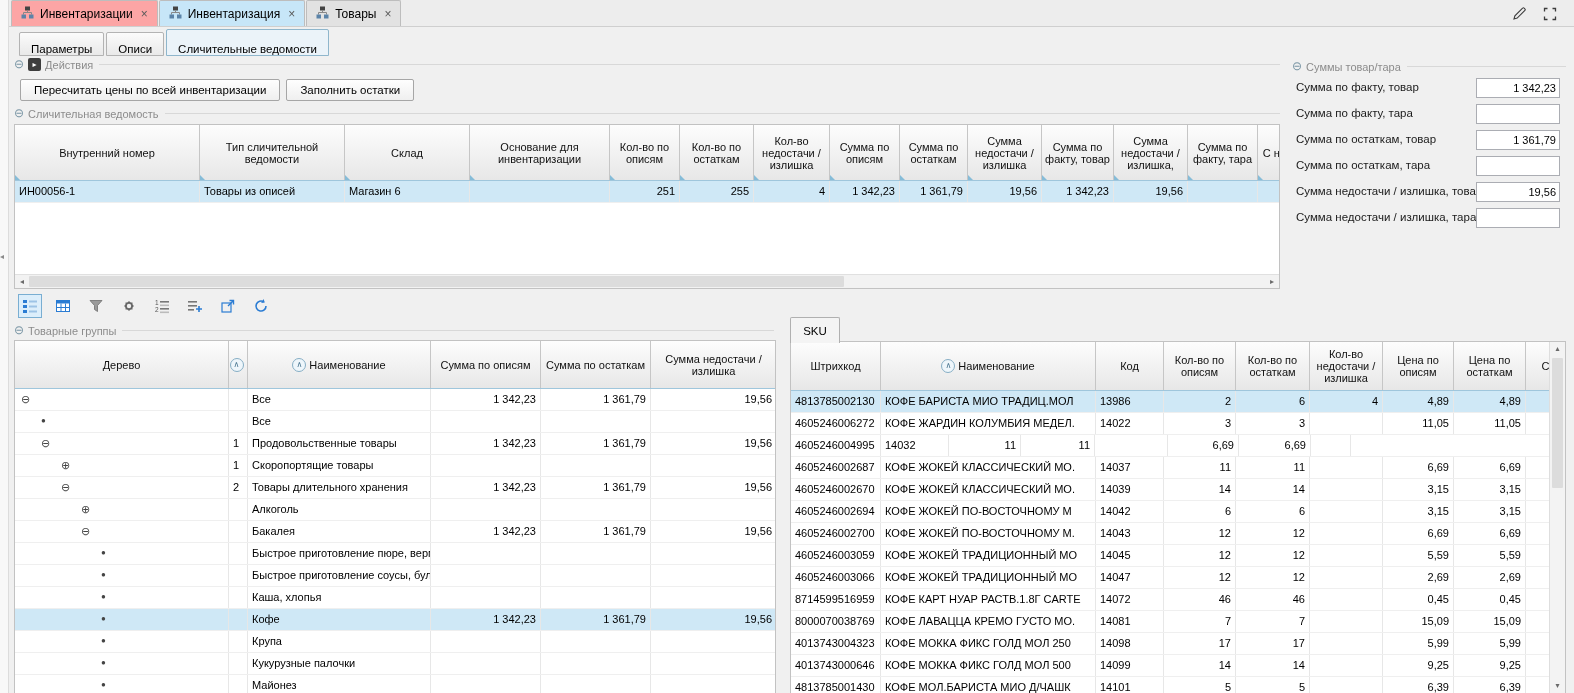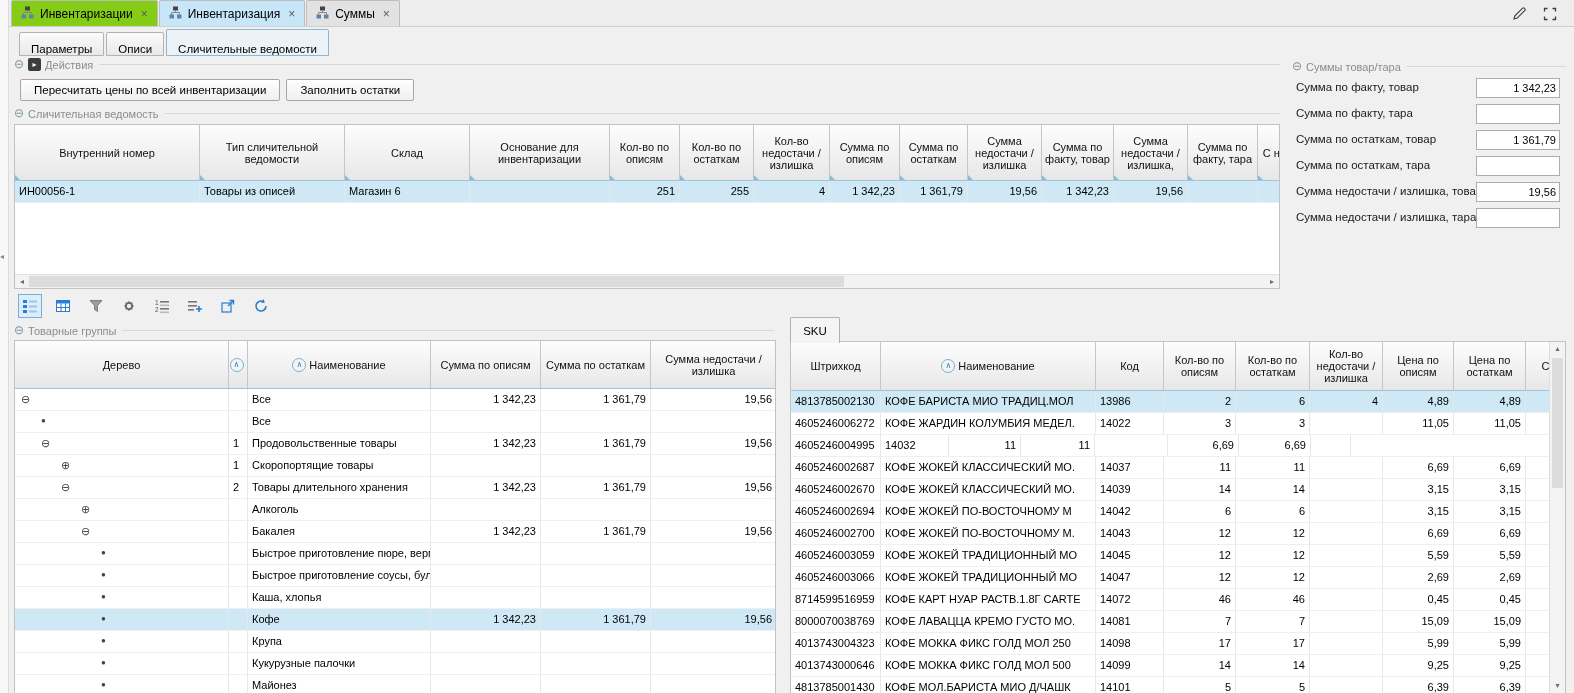--- a/index.html
+++ b/index.html
@@ -8,21 +8,21 @@
 
   
   .left-strip{position:absolute;left:0;top:0;width:8px;height:693px;background:#f8f8f8;border-right:1px solid #dcdcdc;}
   .left-strip .arr{position:absolute;left:0;top:252px;font-size:8px;color:#8a8a8a;}
 
   
   .tabbar{position:absolute;left:9px;top:0;right:0;height:27px;background:#ededed;border-bottom:1px solid #cfcfcf;
           display:flex;align-items:flex-end;padding-left:2px;box-sizing:border-box;}
   .wtab{display:flex;align-items:center;gap:6px;height:25px;padding:0 9px;border:1px solid #bdbdbd;border-bottom:none;
         border-radius:2px 2px 0 0;margin-right:1px;background:#e2e2e2;font-size:12px;white-space:nowrap;}
-  .wtab.first{background:#84cc16;margin-top:36px;}
+  .wtab.first{background:#fca5a5;margin-top:36px;}
   .wtab.active{background:var(--tab-active,#c7e6f8);}
   .tab-close{color:#5a5a5a;font-size:12px;margin-left:2px;line-height:12px;}
   .tab-actions{position:absolute;right:16px;top:5px;display:flex;gap:14px;align-items:center;}
   .tab-actions span{display:inline-flex;}
 
   
   .subtabs{position:absolute;left:9px;top:29px;right:0;height:27px;display:flex;align-items:flex-end;padding-left:10px;gap:2px;}
   .stab{height:22px;padding:0 11px;display:flex;align-items:flex-end;background:linear-gradient(#fbfbfb,#e9e9e9);
         border:1px solid #b3b3b3;border-radius:2px 2px 0 0;font-size:11.5px;white-space:nowrap;}
   .stab.active{background:#ebf3f9;border-color:#8fb6cc;height:25px;}
@@ -124,21 +124,21 @@
       <span>Инвентаризация</span>
       <span class="tab-close">×</span>
     </div>
     <div class="wtab">
       <span><svg width="13" height="13">
             <rect x="4" y="0.5" width="5" height="4" fill="#444"></rect>
             <path d="M6.5 4.5 v2 M2.5 6.5 h8 M2.5 6.5 v2 M10.5 6.5 v2" stroke="#888" fill="none"></path>
             <rect x="0.5" y="8.5" width="4.5" height="4" fill="#5b83a8"></rect>
             <rect x="8" y="8.5" width="4.5" height="4" fill="#5b83a8"></rect>
           </svg></span>
-      <span>Суммы</span>
+      <span>Товары</span>
       <span class="tab-close">×</span>
     </div>
   </div>
   <div class="tab-actions">
     <span>
         <svg width="17" height="17">
           <path d="M3 14 l0.9 -3.2 L11.6 3.1 a1.1 1.1 0 0 1 1.6 0 l0.7 0.7 a1.1 1.1 0 0 1 0 1.6 L6.2 13.1 Z" fill="none" stroke="#3c3c3c" stroke-width="1.1"></path>
         </svg>
       </span>
     <span>

